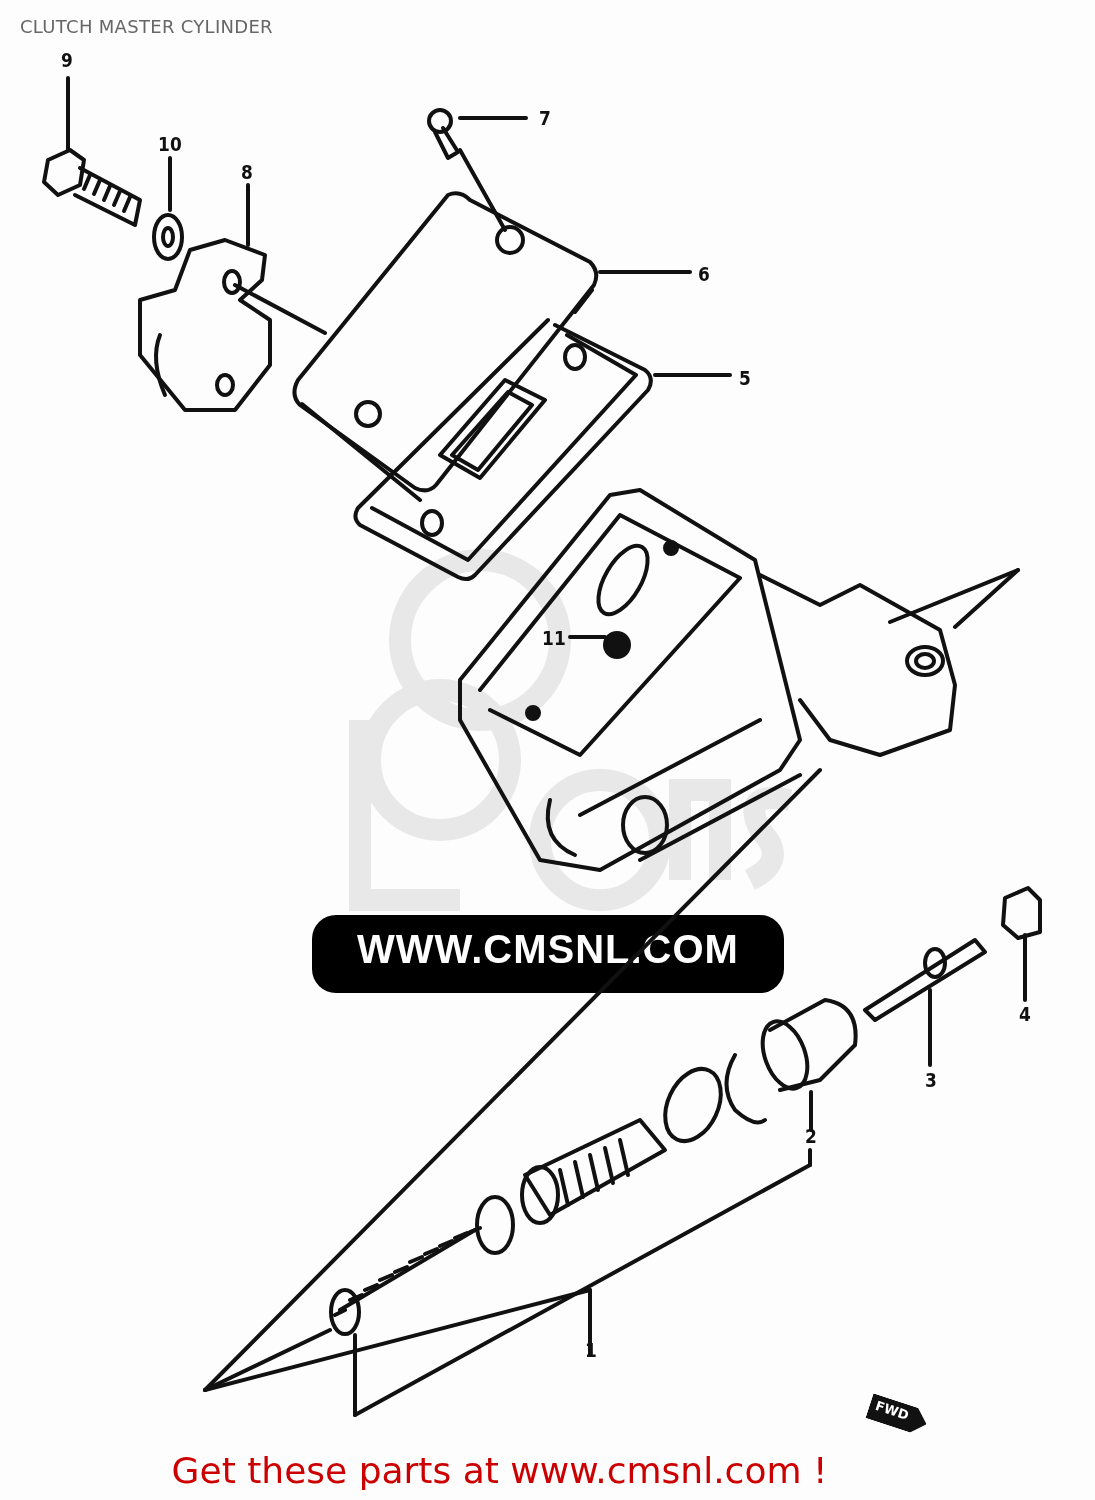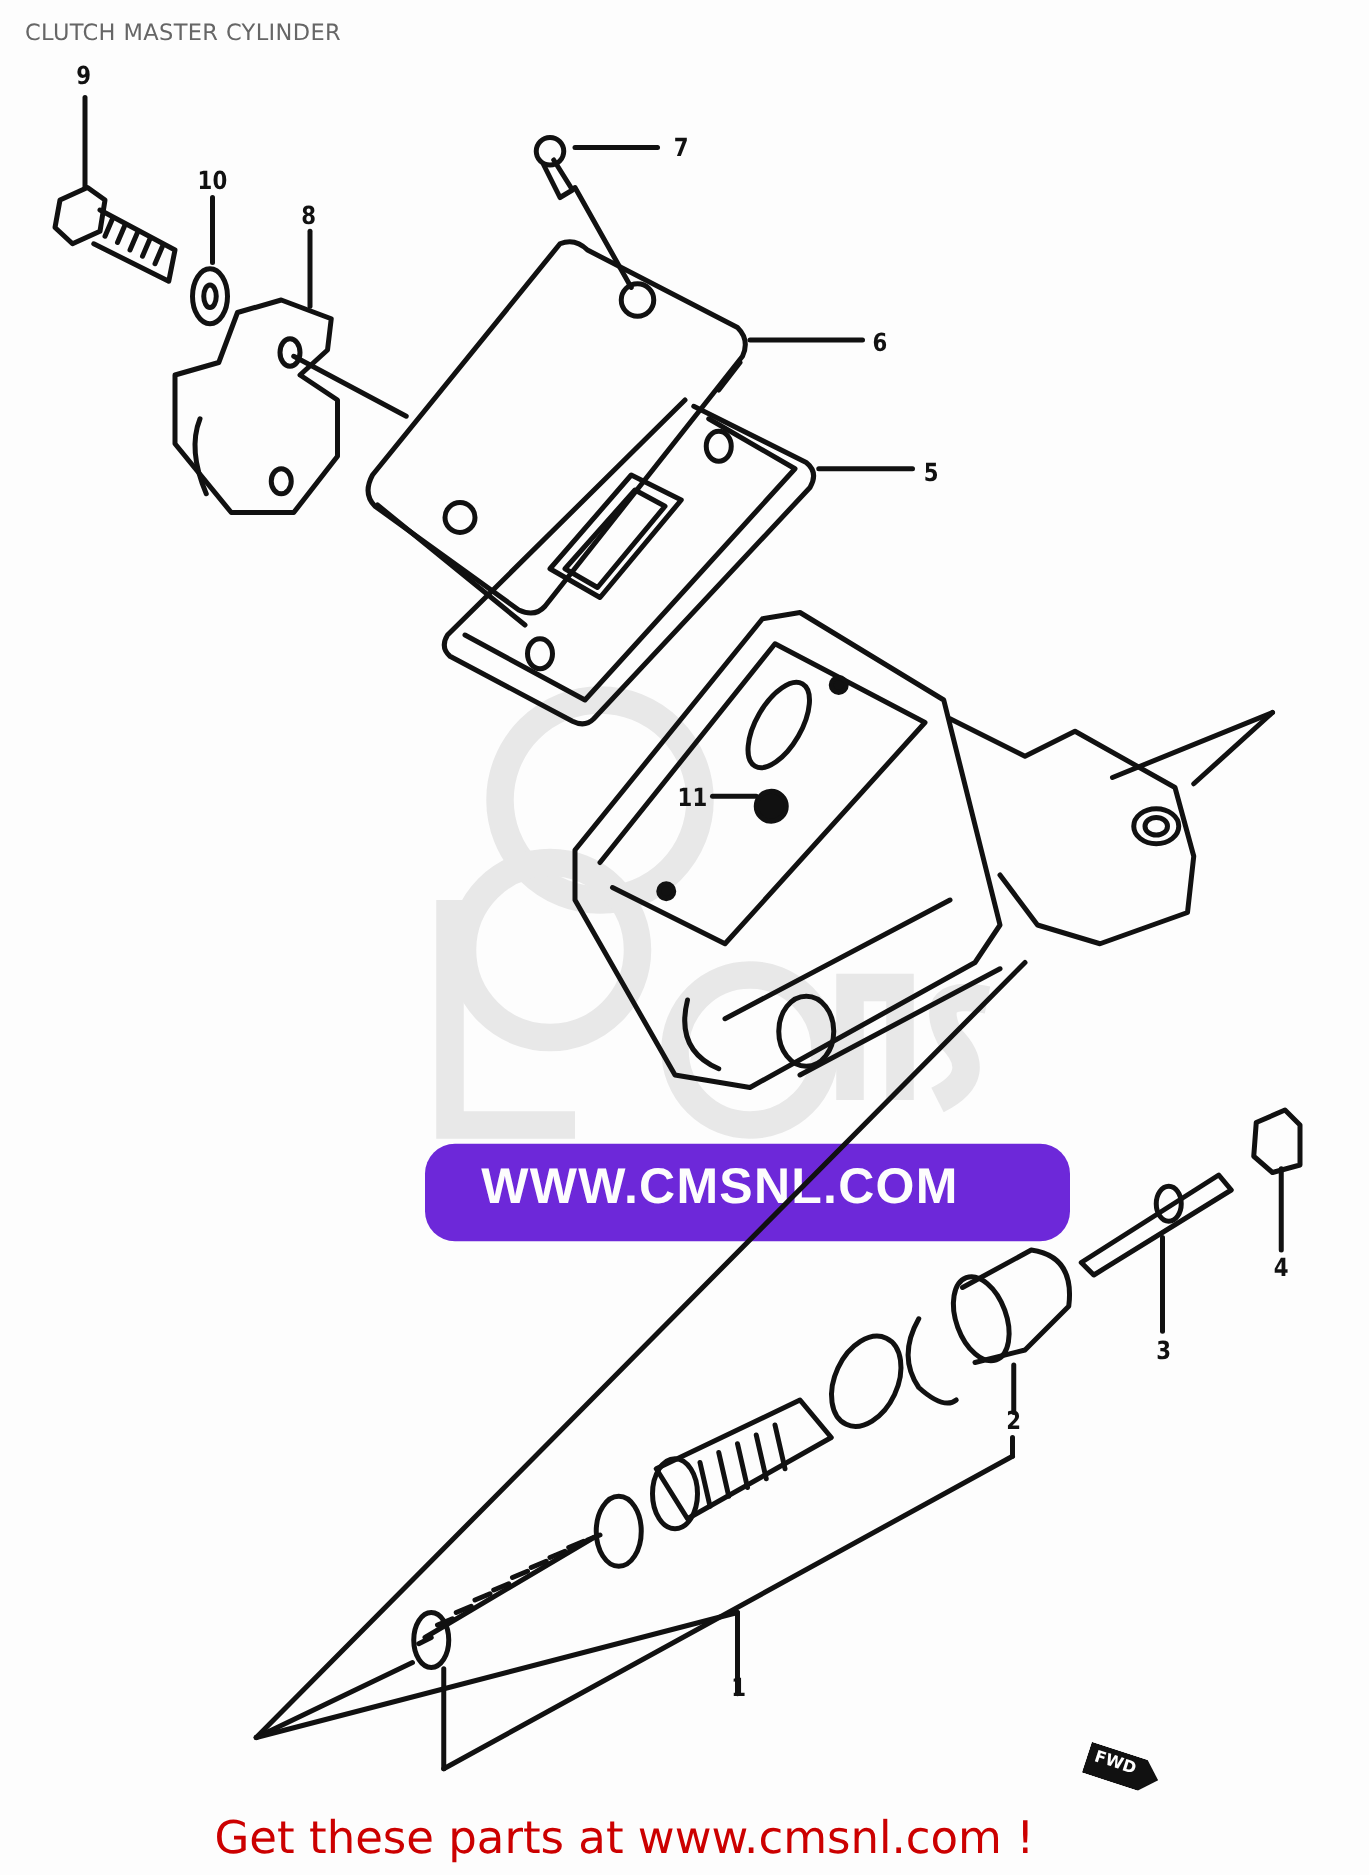--- a/index.html
+++ b/index.html
@@ -1,20 +1,20 @@
 <!DOCTYPE html>
 <html><head>
 <meta charset="utf-8">
 <style>
   html,body{margin:0;padding:0;background:#fdfdfd;}
   body{width:1095px;height:1500px;position:relative;overflow:hidden;font-family:"DejaVu Sans",sans-serif;}
   .title{position:absolute;left:20px;top:16px;font-size:18px;color:#666;letter-spacing:0.3px;font-family:"DejaVu Sans",sans-serif;}
   .diagram{position:absolute;left:0;top:0;width:1095px;height:1500px;}
   .callout{position:absolute;font-family:"DejaVu Sans",sans-serif;font-weight:bold;font-size:20px;color:#111;transform:scaleX(0.85);}
-  .wm-text{position:absolute;left:340px;top:915px;width:516px;height:78px;border-radius:24px;background:#6d28d9;}
+  .wm-text{position:absolute;left:312px;top:915px;width:472px;height:78px;border-radius:24px;background:#000000;}
   .wm-label{position:absolute;left:0;top:12px;width:472px;text-align:center;font-family:"Liberation Sans",sans-serif;font-weight:bold;font-size:40px;color:#fdfdfd;letter-spacing:1px;}
   .fwd{position:absolute;left:868px;top:1402px;width:60px;height:26px;background:#111;transform:rotate(18deg);clip-path:polygon(0 0,78% 0,100% 50%,78% 100%,0 100%);}
   .fwd span{position:absolute;left:6px;top:3px;font-size:13px;font-weight:bold;color:#fff;font-family:"DejaVu Sans",sans-serif;}
   .footer{position:absolute;left:0;width:999px;top:1450px;text-align:center;font-size:36px;color:#d00;font-family:"DejaVu Sans",sans-serif;}
   .footer a{color:#cc0000;text-decoration:none;}
 </style>
 </head>
 <body>
 
 <div class="title">CLUTCH MASTER CYLINDER</div>

